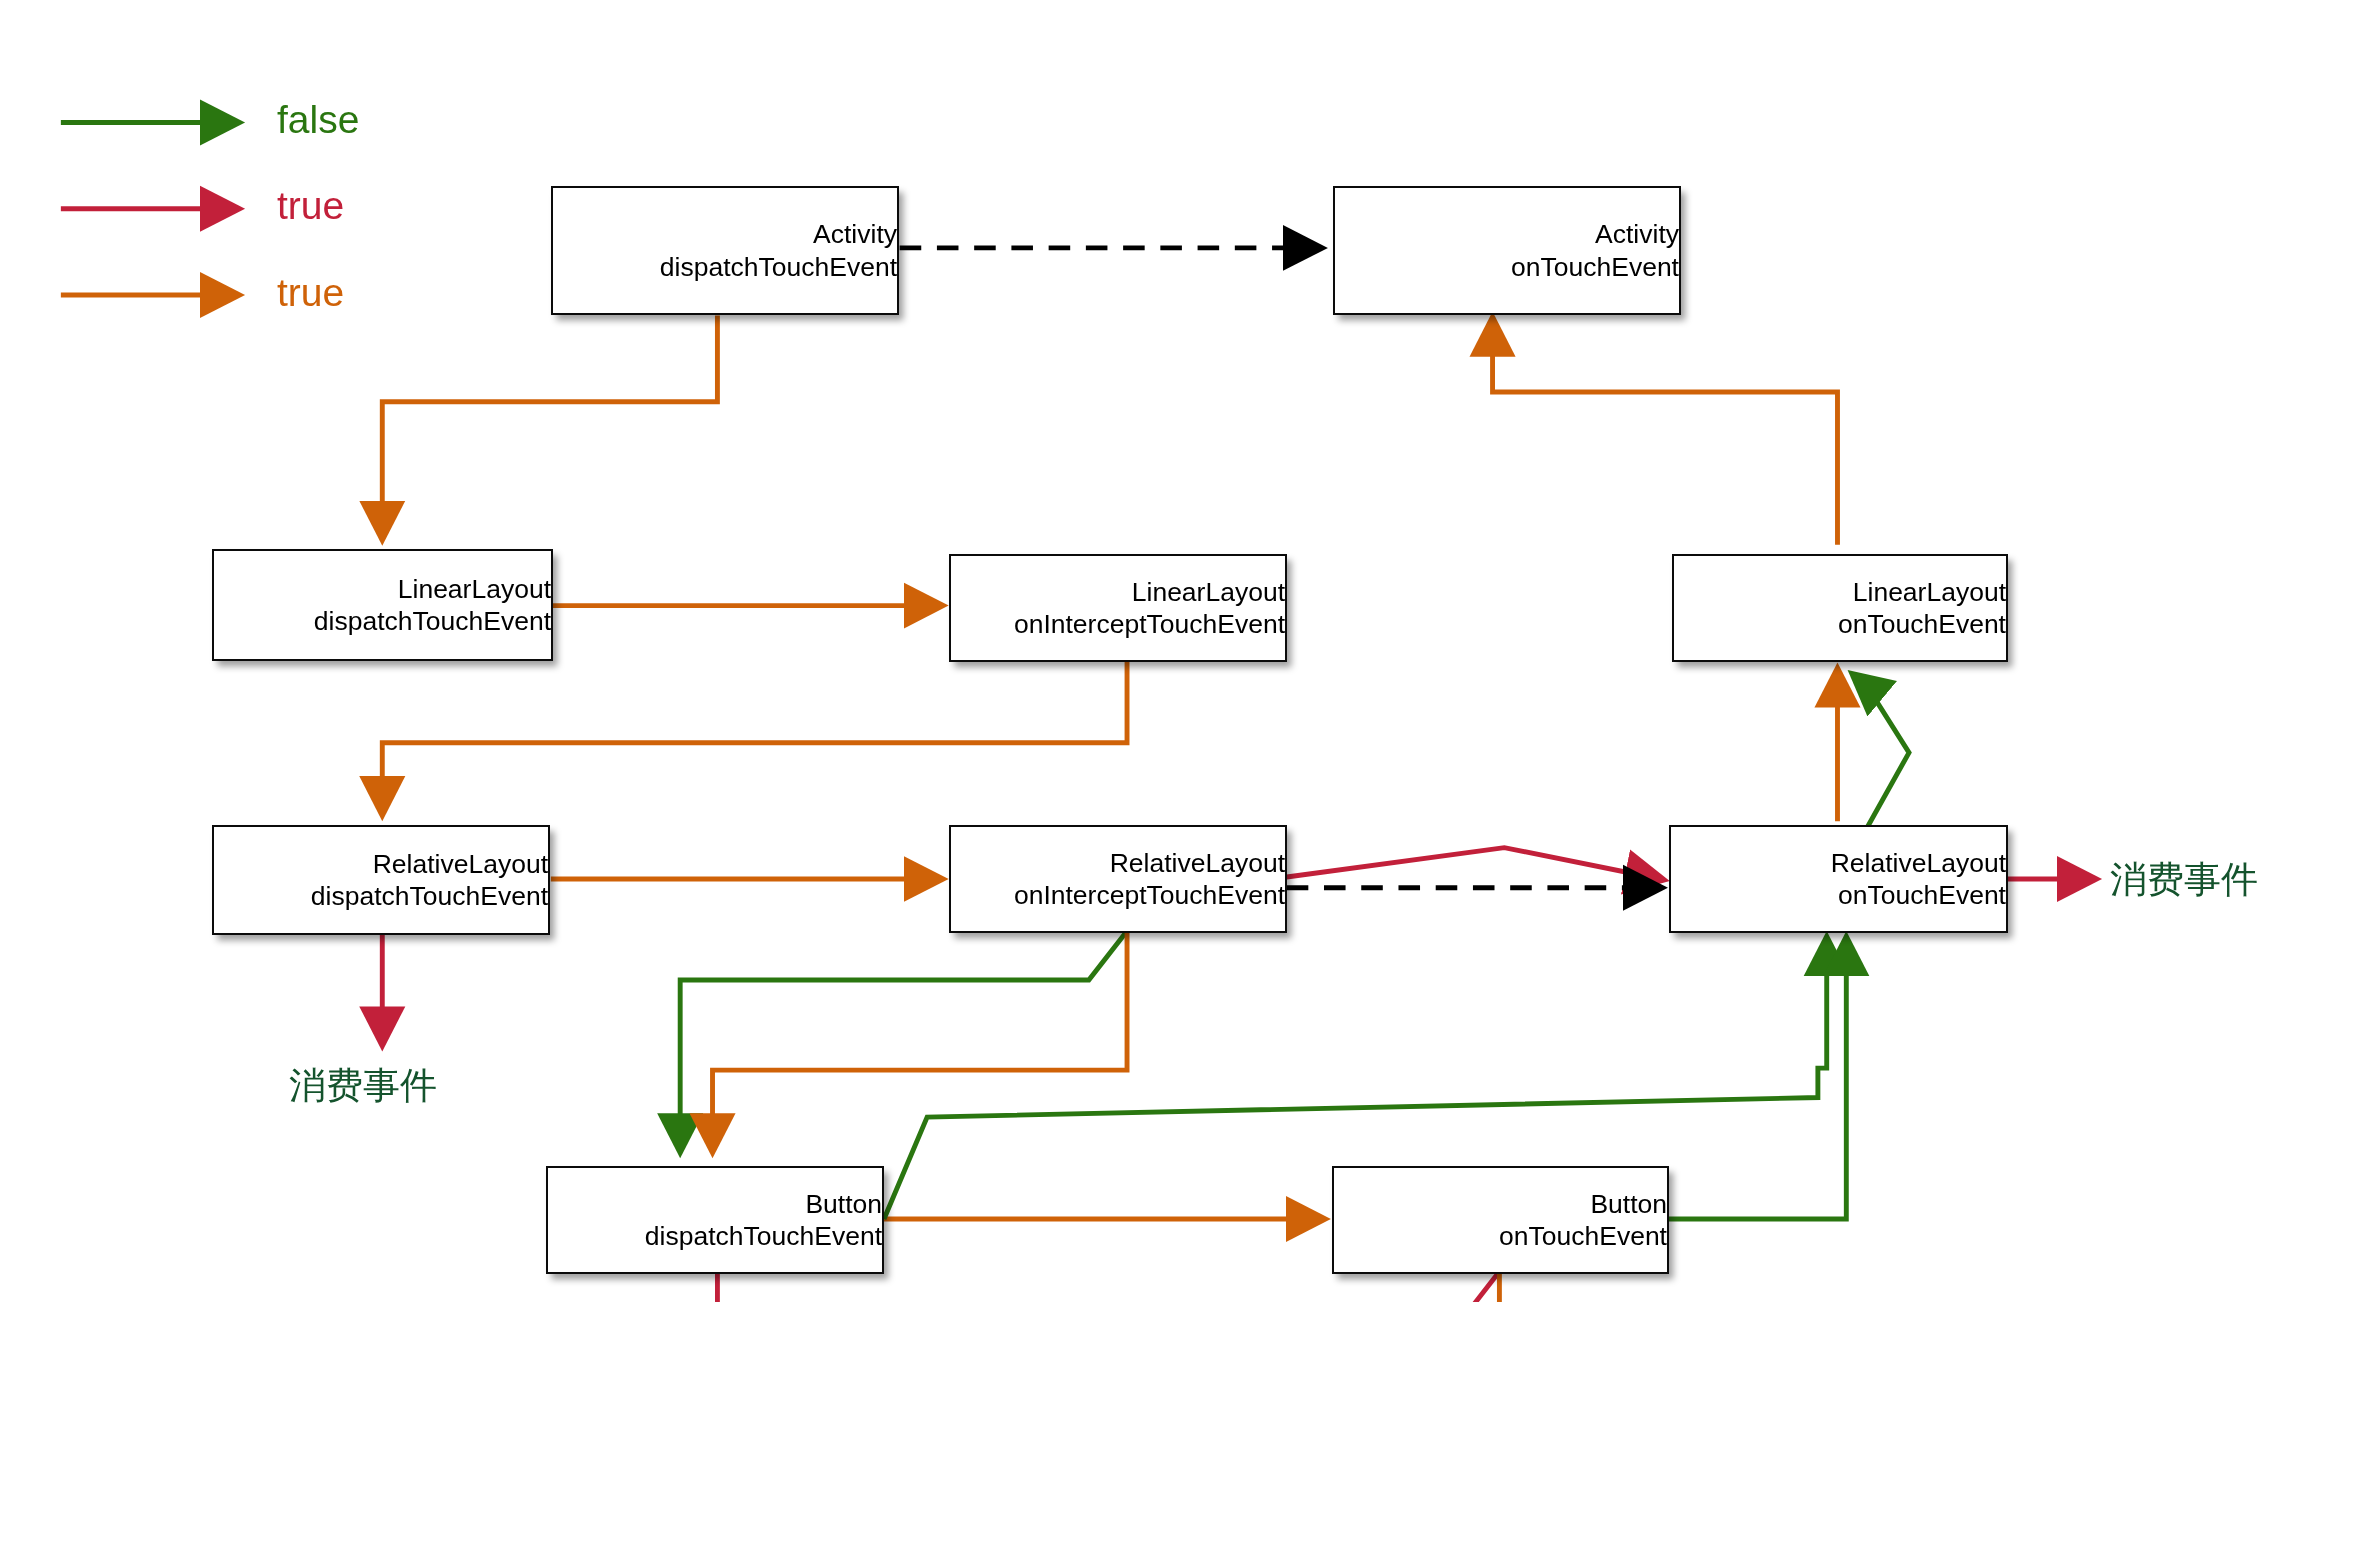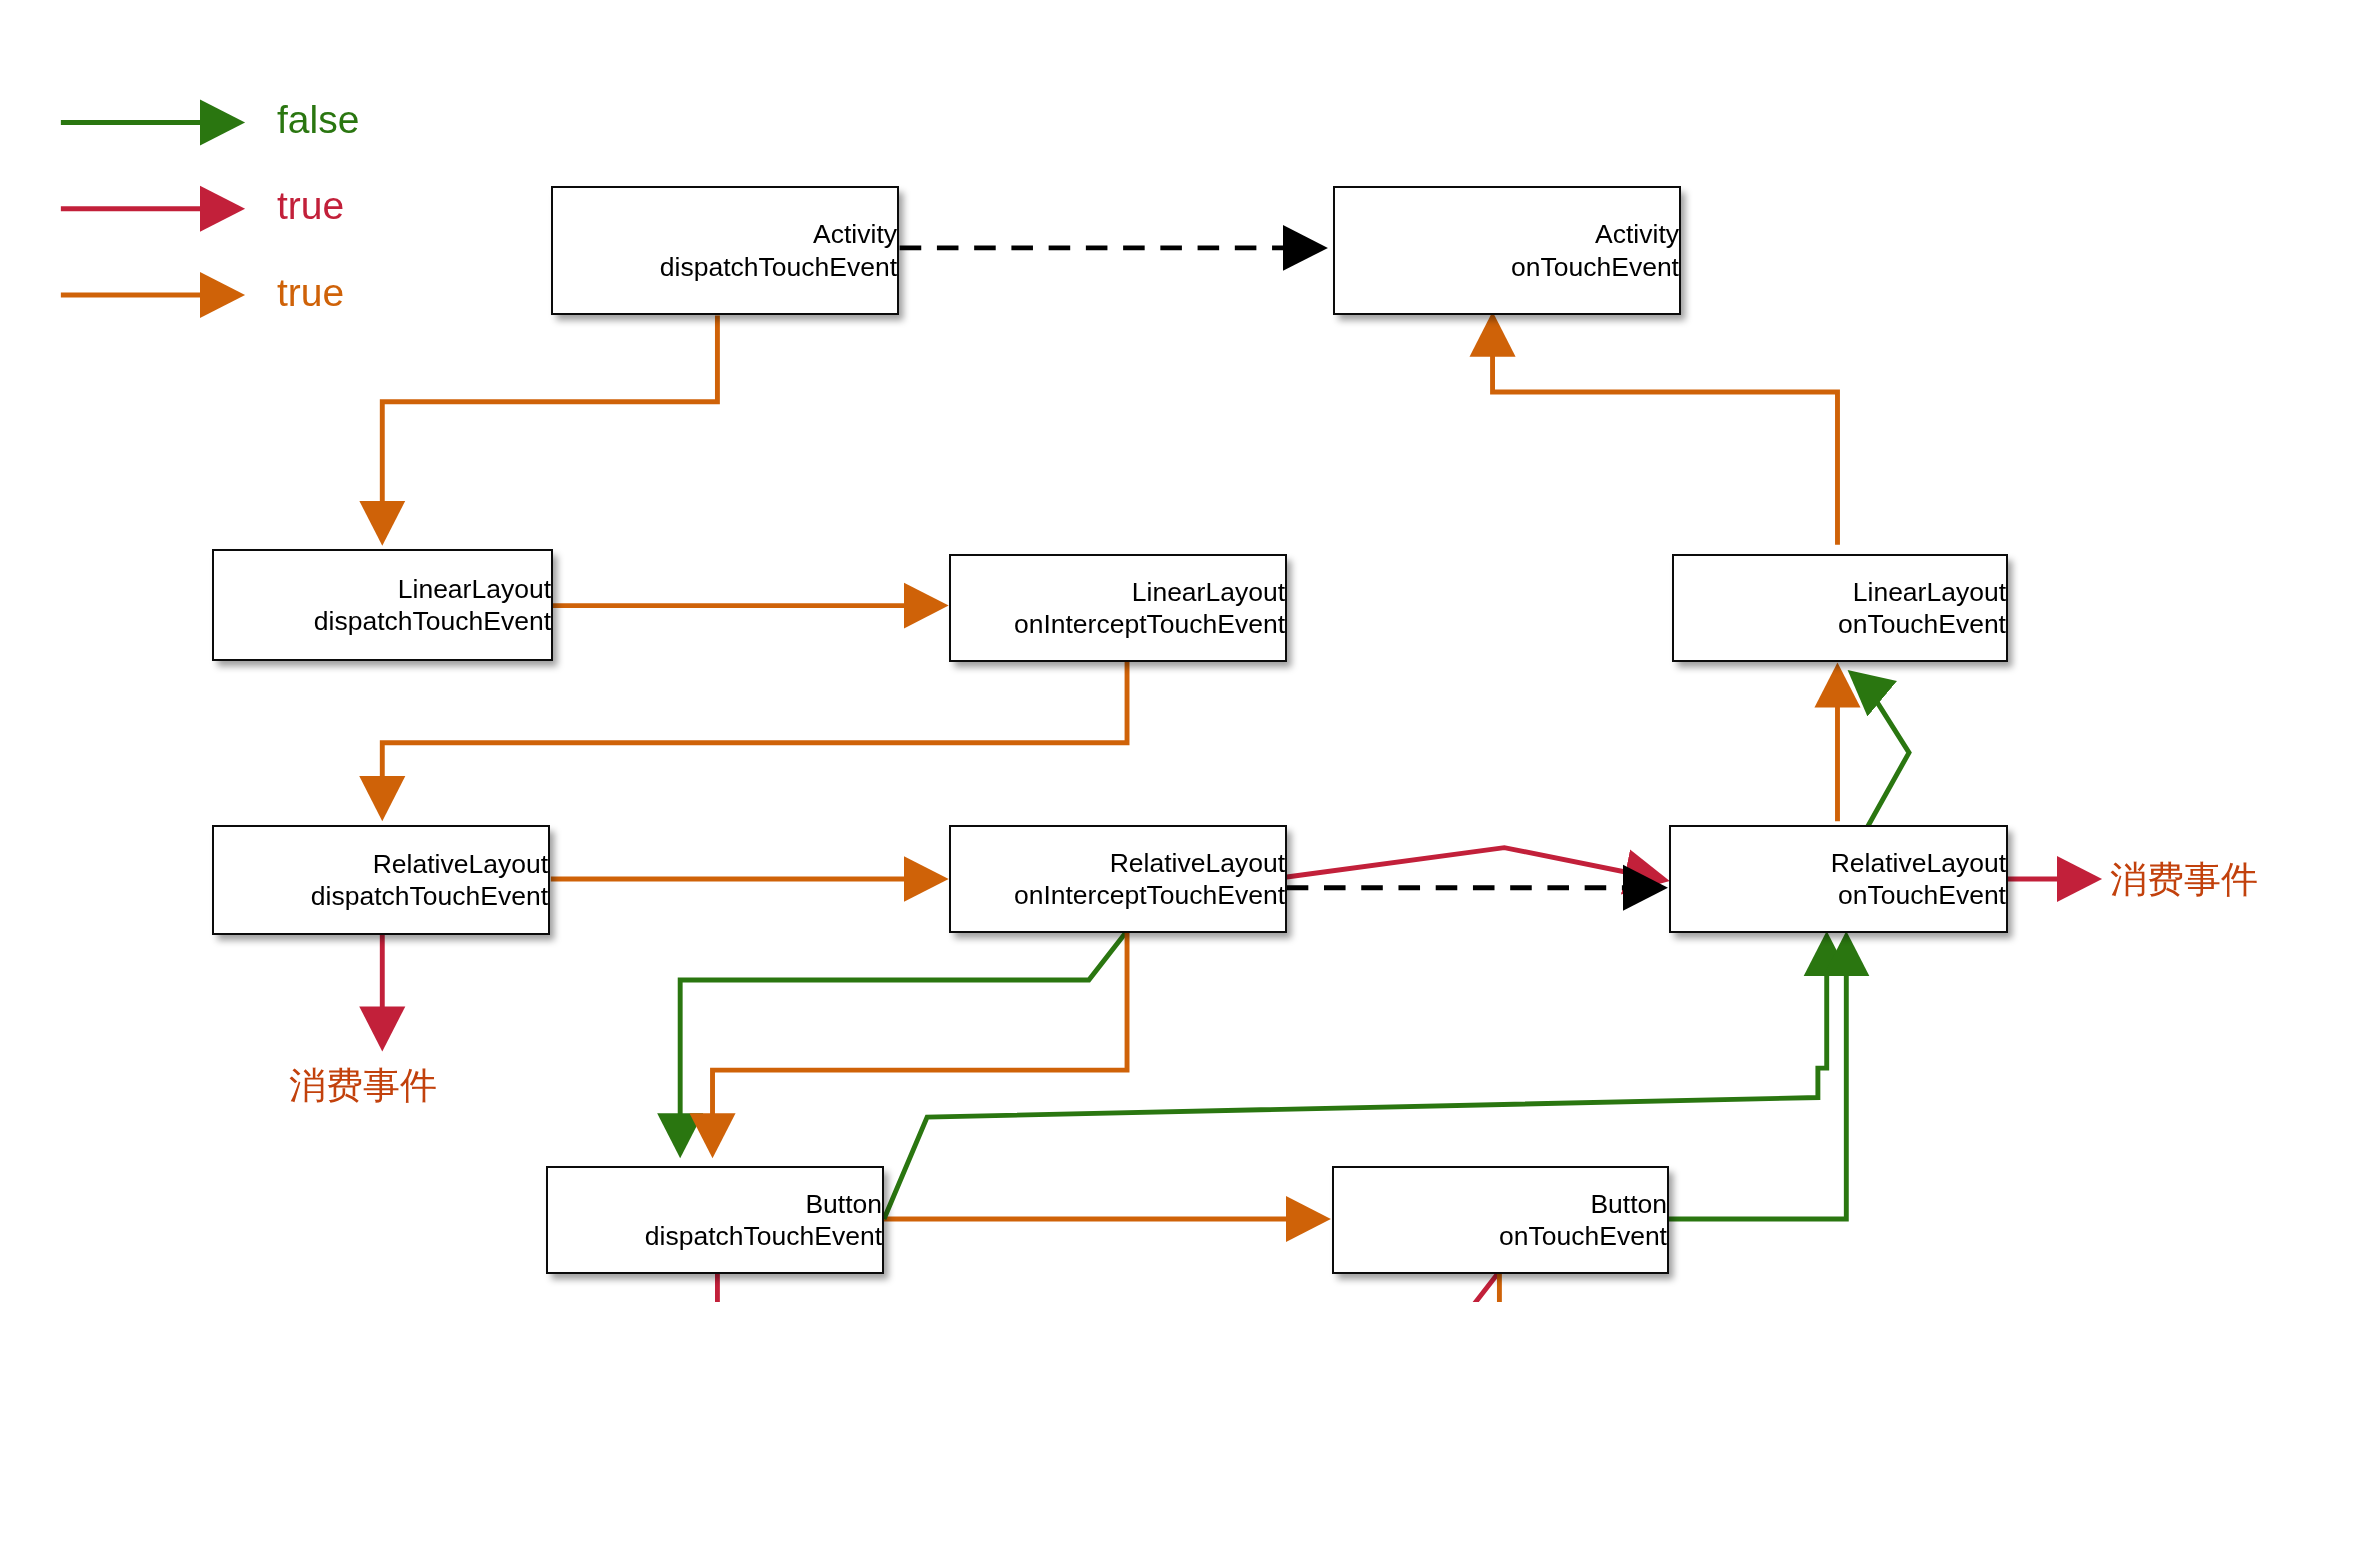--- a/index.html
+++ b/index.html
@@ -42,21 +42,21 @@
   .node .l1, .node .l2 { display: block; white-space: nowrap; }
   .legend-label {
     position: absolute;
     white-space: nowrap;
     font-size: 39px;
   }
   .consume {
     position: absolute;
     white-space: nowrap;
     font-size: 37px;
-    color: #c2410c;
+    color: #14532d;
     font-family: Liberation Sans, sans-serif;
   }
 </style>
 </head>
 <body>
 
 <div id="canvas">
 
   <svg id="wires" viewBox="0 0 2403 1595" xmlns="http://www.w3.org/2000/svg">
     <defs>

